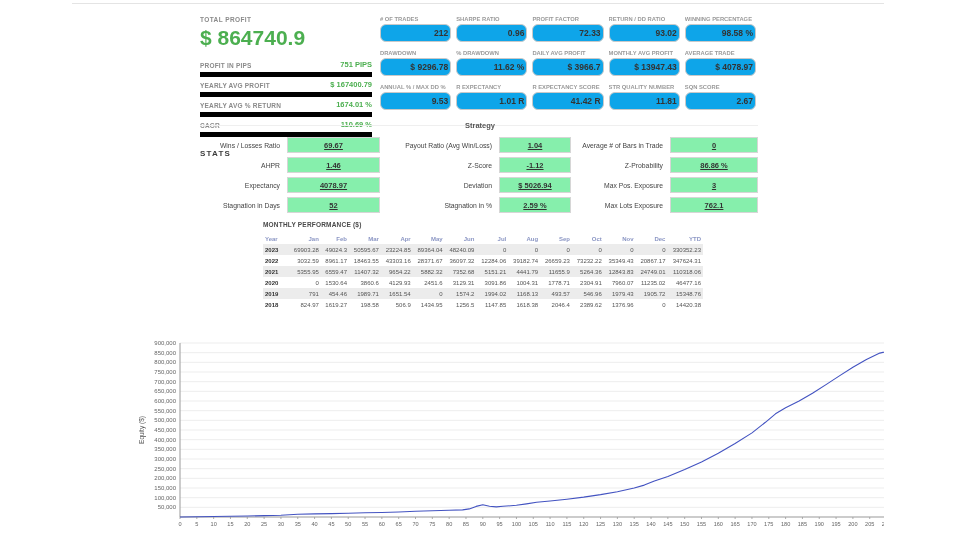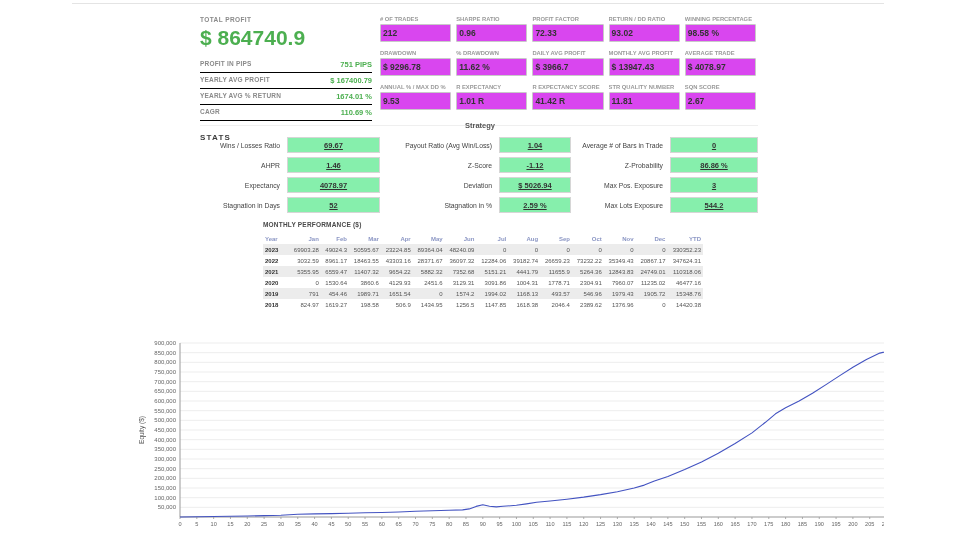--- a/index.html
+++ b/index.html
@@ -5,30 +5,30 @@
   *{margin:0;padding:0;box-sizing:border-box;}
   html,body{width:960px;height:540px;}
   body{font-family:"Liberation Sans",sans-serif;background:#fff;}
   .page{position:relative;width:884px;height:540px;background:#fff;overflow:hidden;}
   .topline{position:absolute;top:3px;left:72px;width:816px;height:1px;background:#e4e4e4;}
 
   
   .summary{position:absolute;left:200px;top:16px;width:172px;}
   .sum-label{font-size:6.5px;font-weight:bold;color:#8a8a8a;letter-spacing:.4px;}
   .sum-value{font-size:21px;font-weight:bold;color:#4caf50;margin:3px 0 7px;}
-  .sum-row{display:flex;justify-content:space-between;align-items:flex-start;padding:3px 0;border-bottom:1px solid #000000;}
+  .sum-row{display:flex;justify-content:space-between;align-items:flex-end;padding:3px 0;border-bottom:5px solid #000000;}
   .sr-label{font-size:6.5px;font-weight:bold;color:#8a8a8a;letter-spacing:.2px;}
   .sr-value{font-size:7.5px;font-weight:bold;color:#4caf50;}
   .stats-label{margin-top:12px;font-size:8px;font-weight:bold;color:#3c3c3c;letter-spacing:1.2px;}
   .section-divider{position:absolute;left:200px;top:125px;width:558px;height:1px;background:#efefef;}
 
   
   .metrics{position:absolute;left:380px;top:16px;width:376px;display:grid;grid-template-columns:repeat(5,1fr);column-gap:5px;row-gap:8px;}
   .m-label{font-size:5.8px;font-weight:bold;color:#9a9a9a;white-space:nowrap;overflow:hidden;margin-bottom:2px;}
-  .m-value{border:1px solid #c9c9c9;border-radius:1px;font-size:8.5px;font-weight:bold;color:#333;text-align:left;padding:3px 2px;background:#d946ef;}
+  .m-value{border:1px solid #c9c9c9;border-radius:6px;font-size:8.5px;font-weight:bold;color:#333;text-align:right;padding:3px 2px;background:#0ea5e9;}
 
   
   .strategy{position:absolute;left:200px;top:121px;width:560px;}
   .strategy-title{text-align:center;font-size:7.5px;font-weight:bold;color:#555;margin-bottom:7px;}
   .strat-row{display:grid;grid-template-columns:85px 93px 115px 72px 95px 88px;column-gap:2px;margin-bottom:4px;align-items:center;}
   .s-label{font-size:6.8px;color:#444;text-align:right;padding-right:5px;white-space:nowrap;}
   .s-value{border:1px solid #d6d6d6;font-size:7.5px;font-weight:bold;color:#333;text-align:center;padding:2.5px 5px;background:#86efac;text-decoration:underline;}
 
   
   .monthly{position:absolute;left:263px;top:221px;width:440px;}
@@ -166,21 +166,21 @@
           <div class="s-value">$ 5026.94</div>
           <div class="s-label">Max Pos. Exposure</div>
           <div class="s-value">3</div>
         </div>
         <div class="strat-row">
           <div class="s-label">Stagnation in Days</div>
           <div class="s-value">52</div>
           <div class="s-label">Stagnation in %</div>
           <div class="s-value">2.59 %</div>
           <div class="s-label">Max Lots Exposure</div>
-          <div class="s-value">544.2</div>
+          <div class="s-value">762.1</div>
         </div>
       </div>
   </div>
 
   <div class="monthly">
     <div class="monthly-title">MONTHLY PERFORMANCE ($)</div>
     <table>
         <thead>
           <tr>
             <th>Year</th>

